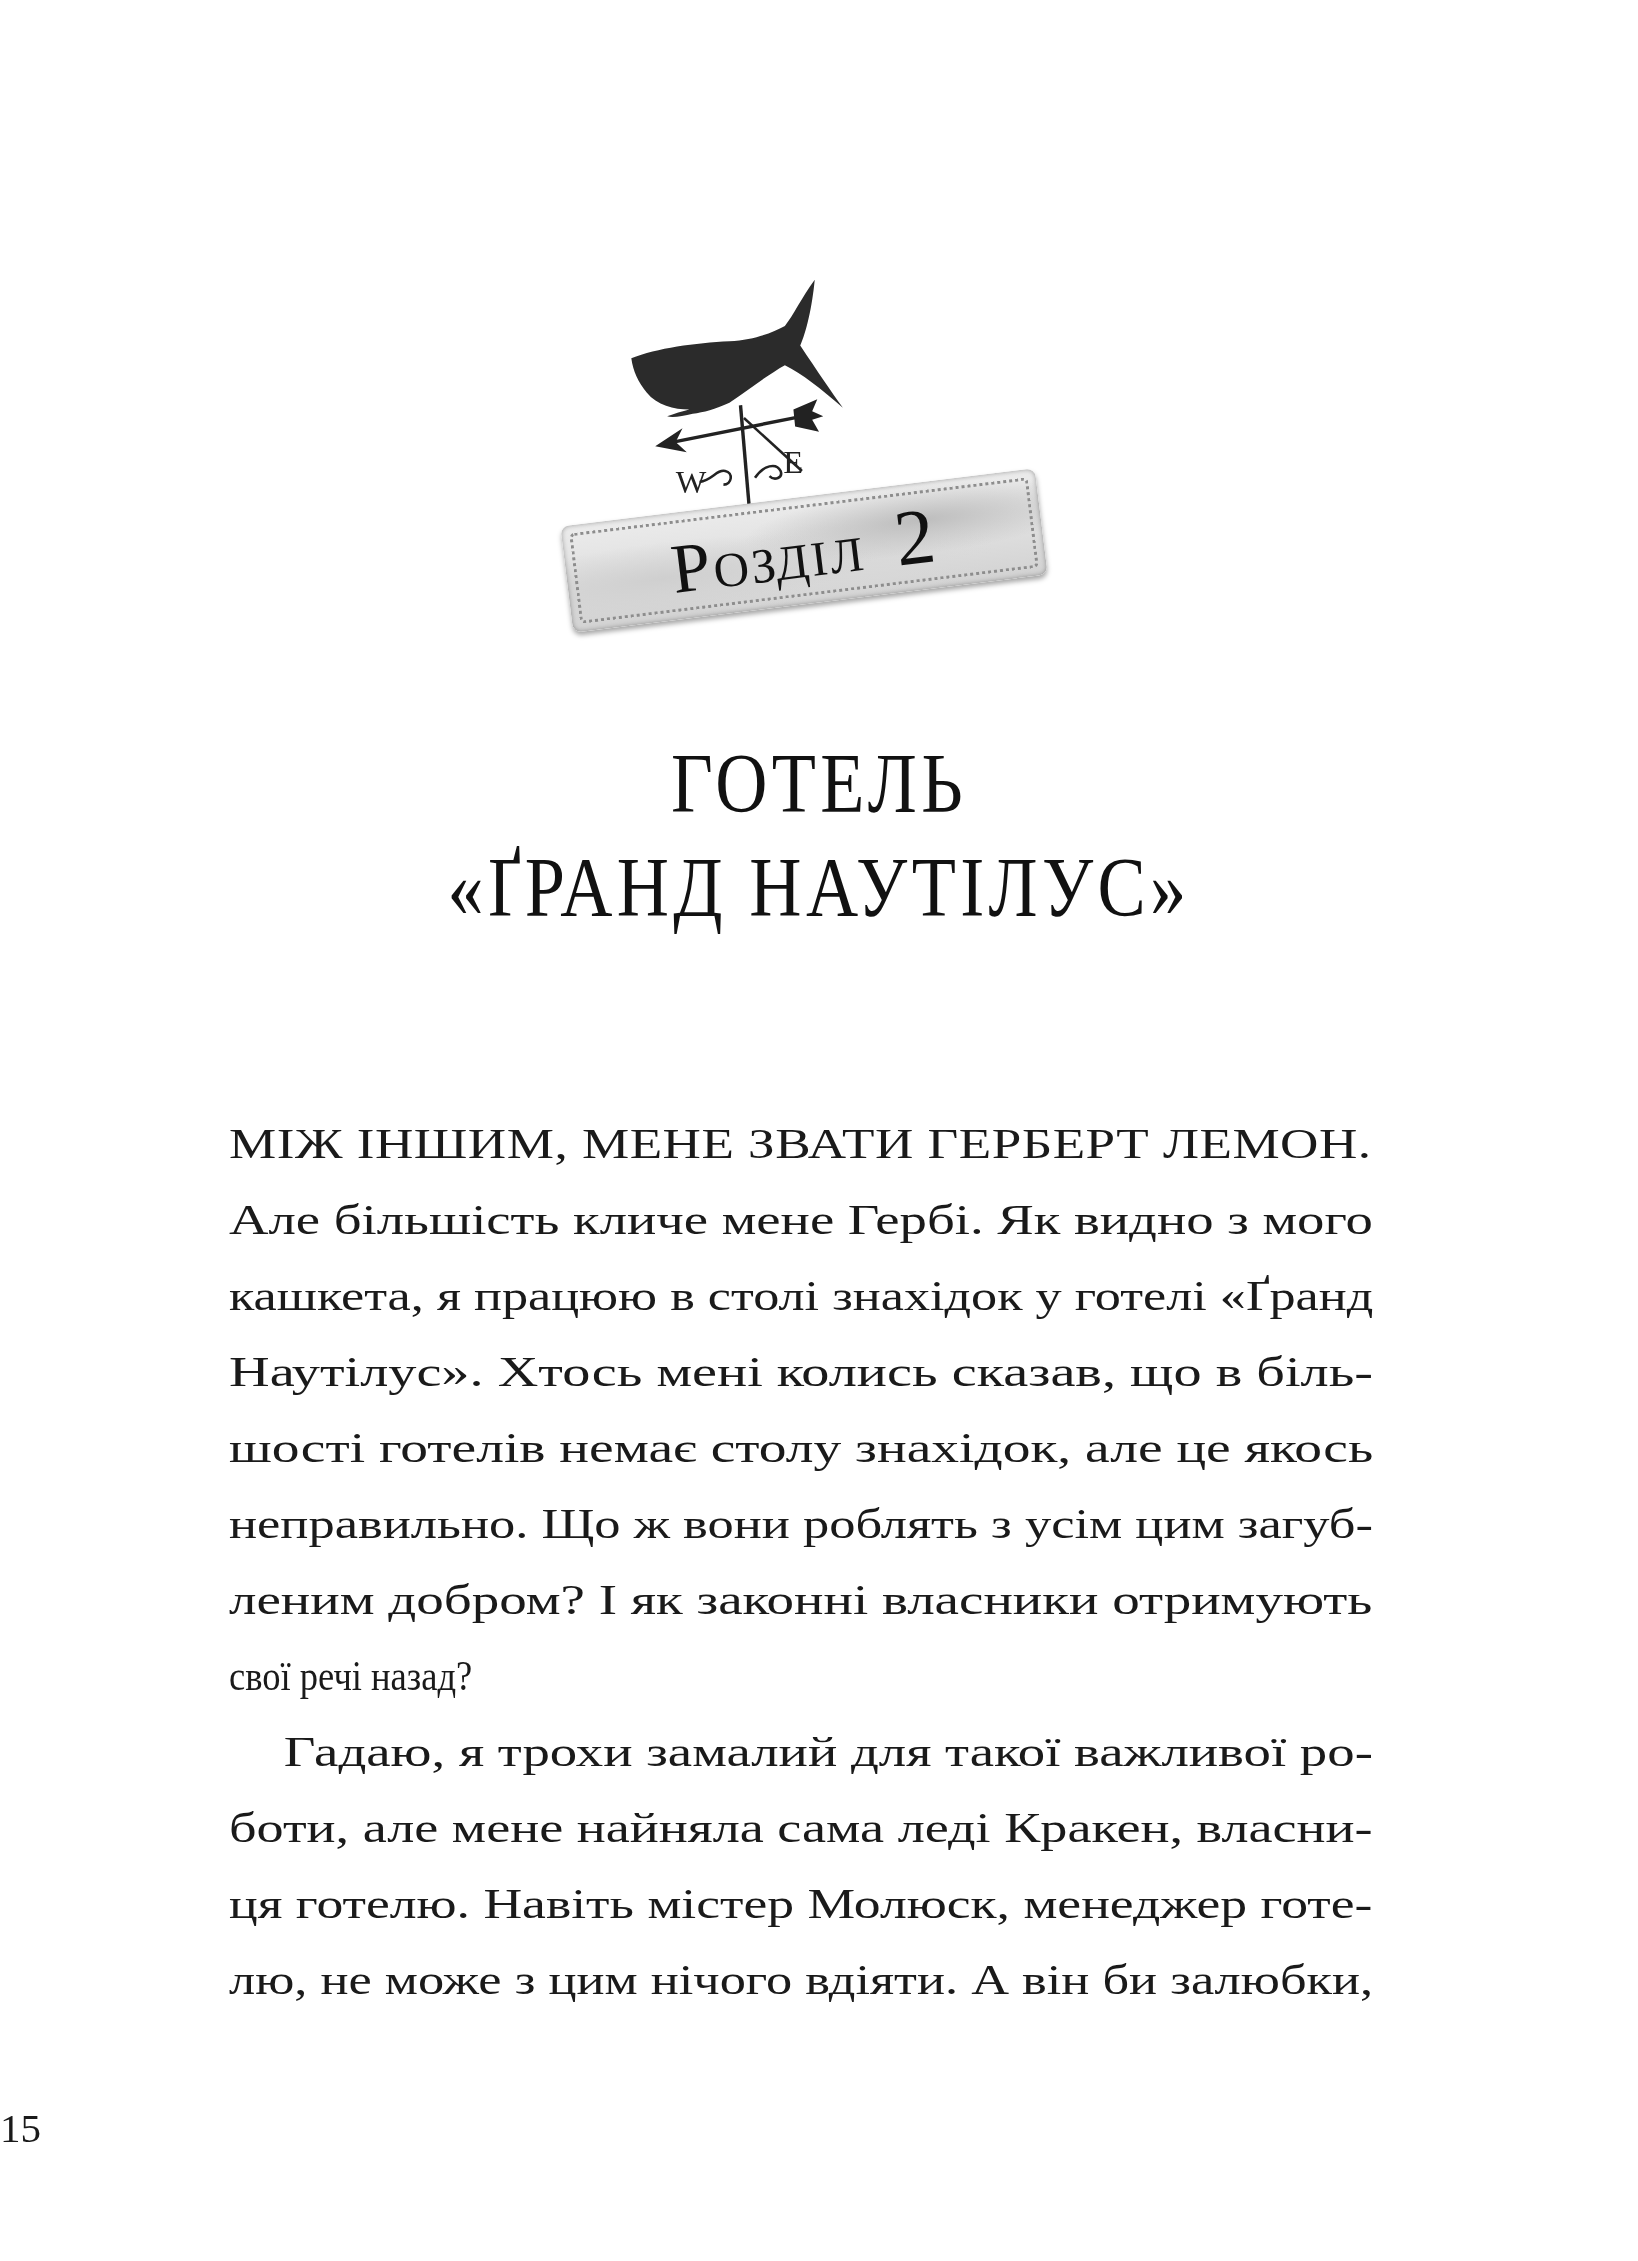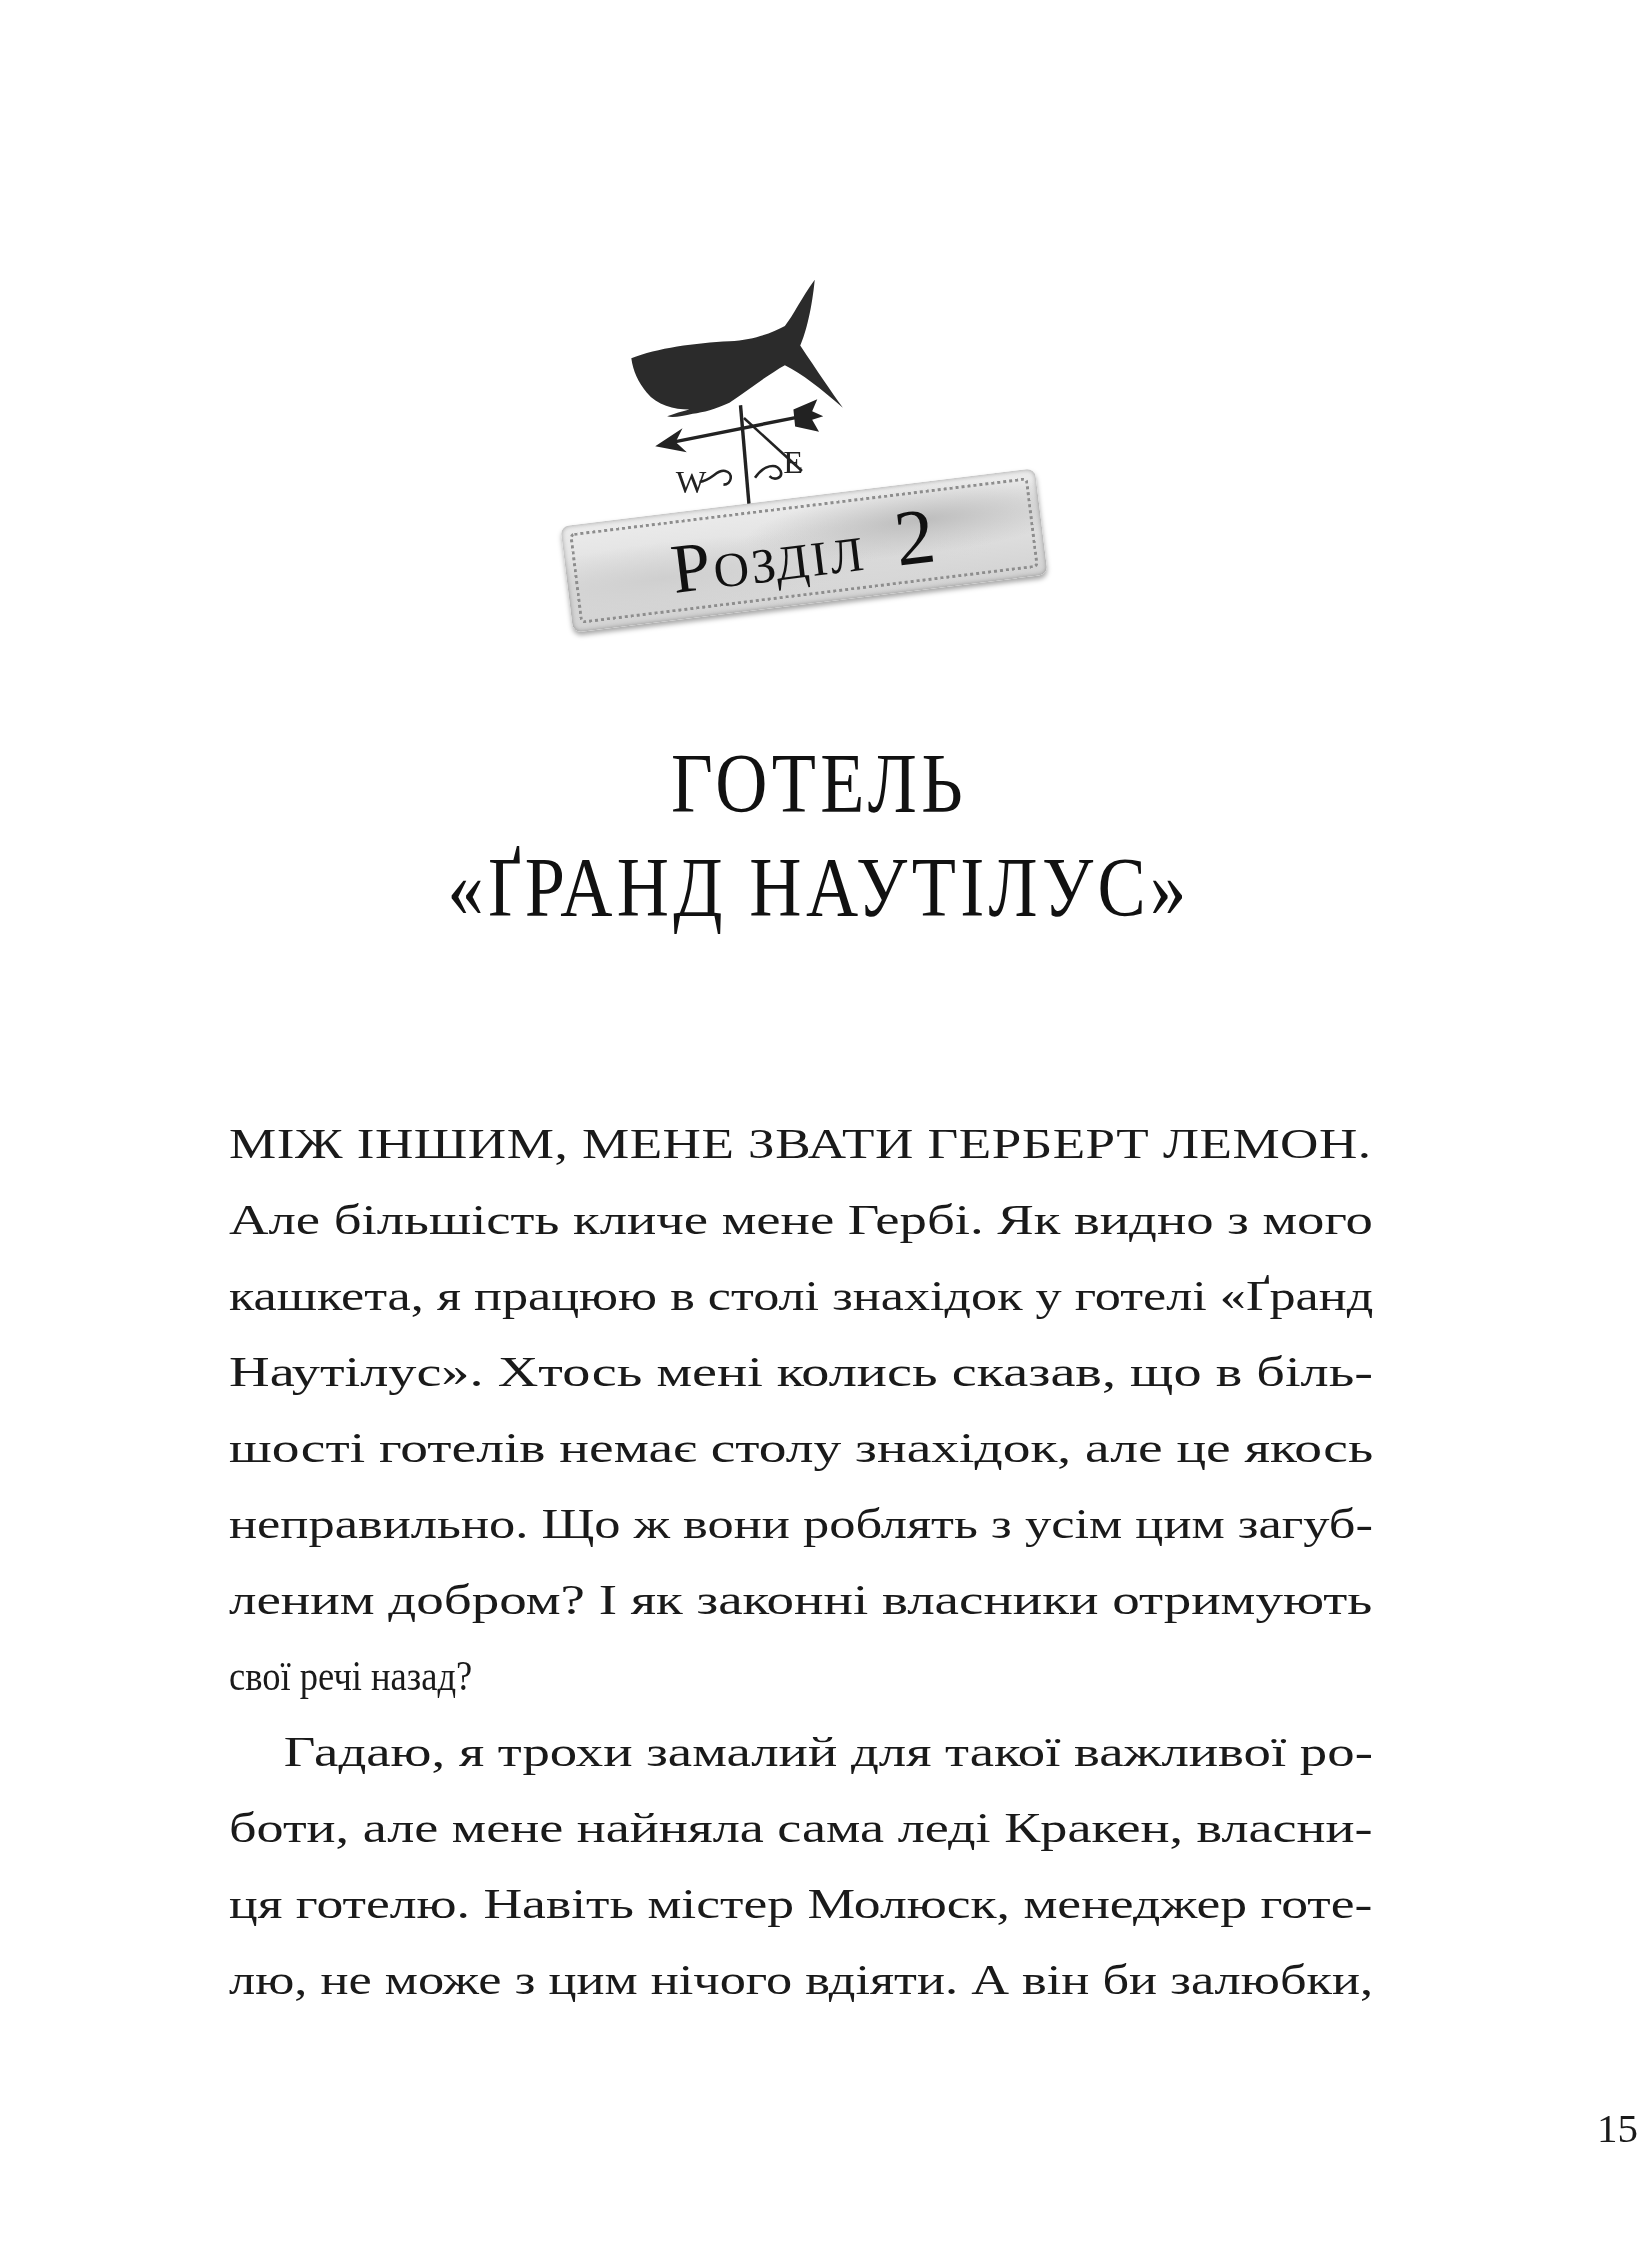--- a/index.html
+++ b/index.html
@@ -108,21 +108,21 @@
       font-size: 43px;
       letter-spacing: 0.4px;
     }
     .line.indent { padding-left: 55px; }
     
     .page-number {
       position: absolute;
       left: 0;
       width: 1638px;
       top: 2104px;
-      text-align: right;
+      text-align: left;
       font-family: "Liberation Serif", "DejaVu Serif", serif;
       font-size: 41px;
       color: #1a1a1a;
     }
   </style>
 </head>
 <body>
 
 <div class="page">
 

